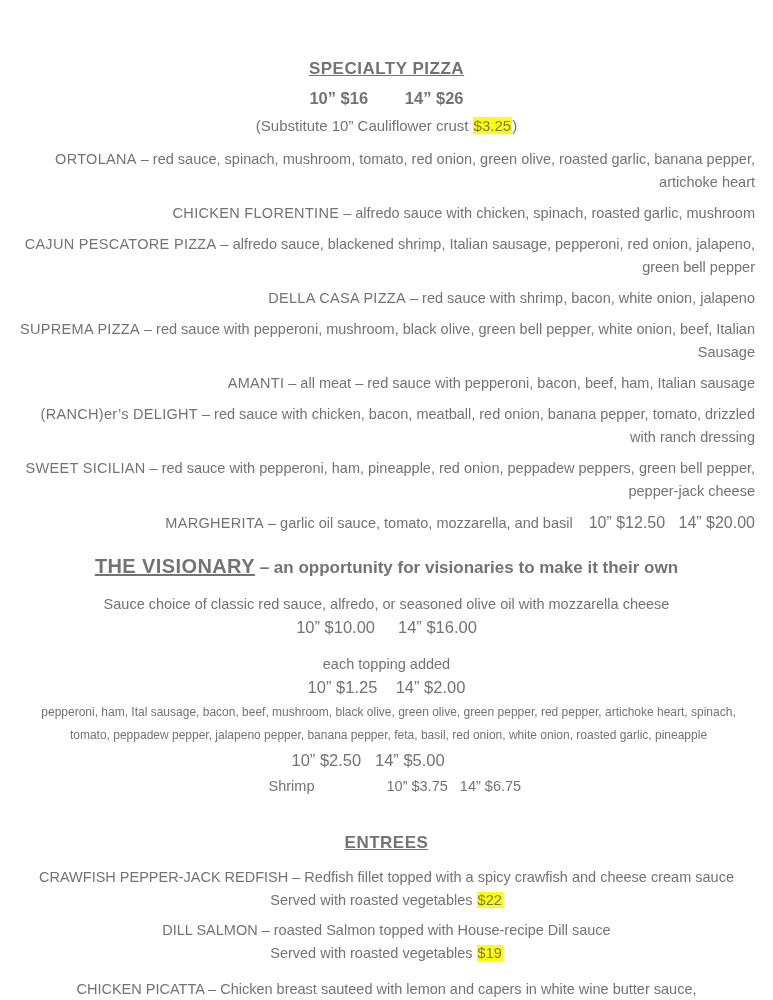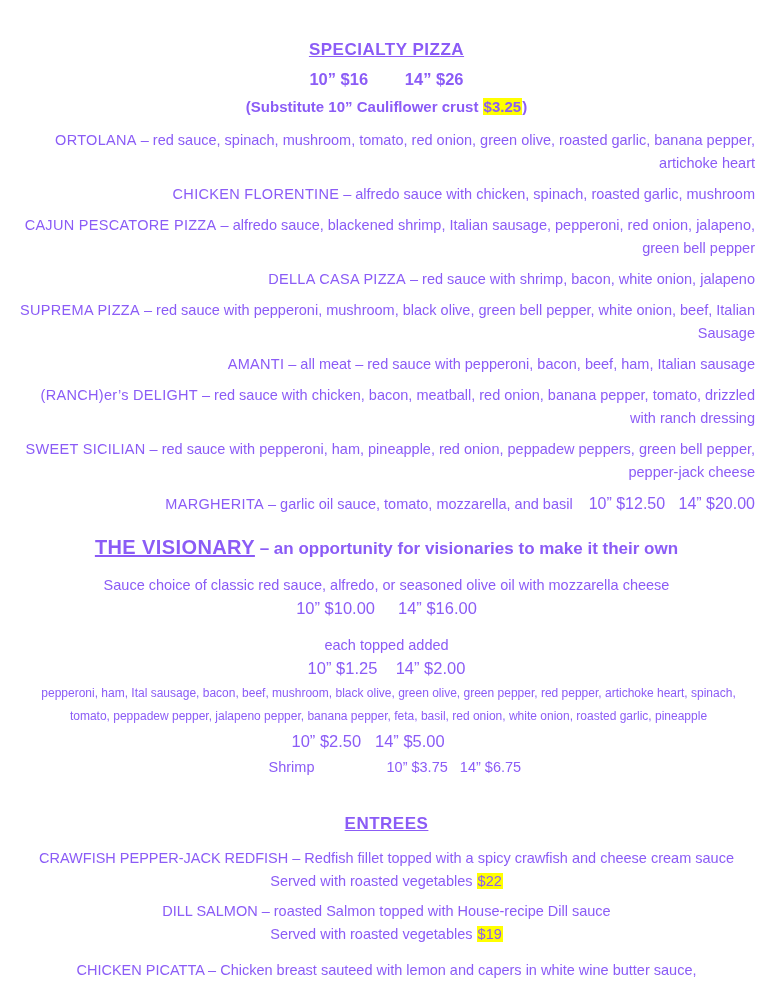--- a/index.html
+++ b/index.html
@@ -7,43 +7,43 @@
     padding: 0;
     background: #ffffff;
     width: 773px;
     height: 1000px;
     overflow: hidden;
   }
   .page {
     box-sizing: border-box;
     width: 773px;
     height: 1000px;
-    padding: 39px 18px 0 18px;
+    padding: 58px 18px 0 18px;
     font-family: "Liberation Sans", sans-serif;
-    color: #8b5cf6;
+    color: #737373;
     text-align: center;
   }
   .section-title {
     font-size: 17px;
     font-weight: bold;
     letter-spacing: 0.5px;
     text-decoration: underline;
     margin: 0 0 7px 0;
     line-height: 22px;
   }
   .sizes-line {
     font-size: 16.5px;
     line-height: 22px;
     margin: 0 0 6px 0;
     white-space: pre-wrap;
     font-weight: bold;
   }
   .substitute-line {
     font-size: 15px;
-    font-weight: bold;
+    font-weight: normal;
     line-height: 22px;
     margin: 0 0 11px 0;
   }
   .hl {
     background: #ffff00;
     padding: 0 1px;
   }
   .item {
     font-size: 14.5px;
     line-height: 23px;
@@ -133,21 +133,21 @@
     <p class="item"><span class="nm">AMANTI</span> <span>– all meat – red sauce with pepperoni, bacon, beef, ham, Italian sausage</span></p>
     <p class="item"><span class="nm">(RANCH)er’s DELIGHT</span> <span>– red sauce with chicken, bacon, meatball, red onion, banana pepper, tomato, drizzled with ranch dressing</span></p>
     <p class="item"><span class="nm">SWEET SICILIAN</span> <span>– red sauce with pepperoni, ham, pineapple, red onion, peppadew peppers, green bell pepper, pepper-jack cheese</span></p>
     <p class="item"><span class="nm">MARGHERITA</span> <span>– garlic oil sauce, tomato, mozzarella, and basil</span><span class="pr">10” $12.50   14” $20.00</span></p>
   </div>
 
   <div>
     <h2 class="visionary-head"><span class="vt">THE VISIONARY</span> <span>– an opportunity for visionaries to make it their own</span></h2>
     <p class="plain-line">Sauce choice of classic red sauce, alfredo, or seasoned olive oil with mozzarella cheese</p>
     <p class="big-price gap-sm">10” $10.00     14” $16.00</p>
-    <p class="plain-line" style="margin-top:14px;">each topped added</p>
+    <p class="plain-line" style="margin-top:14px;">each topping added</p>
     <p class="big-price">10” $1.25    14” $2.00</p>
     <p class="toppings">pepperoni, ham, Ital sausage, bacon, beef, mushroom, black olive, green olive, green pepper, red pepper, artichoke heart, spinach, tomato, peppadew pepper, jalapeno pepper, banana pepper, feta, basil, red onion, white onion, roasted garlic, pineapple</p>
 
     <div class="prem-row">
       <span class="prc large">10” $2.50   14” $5.00</span>
     </div>
     <div class="prem-row">
       <span class="lbl">Shrimp</span>
       <span class="prc small">10” $3.75   14” $6.75</span>
     </div>

